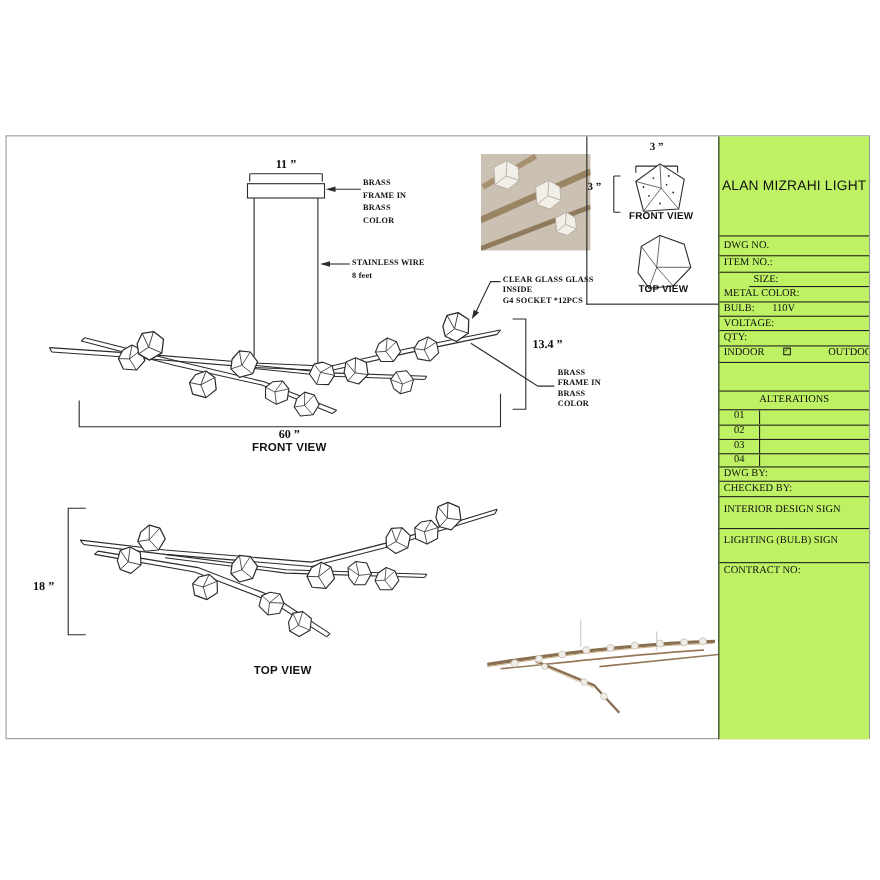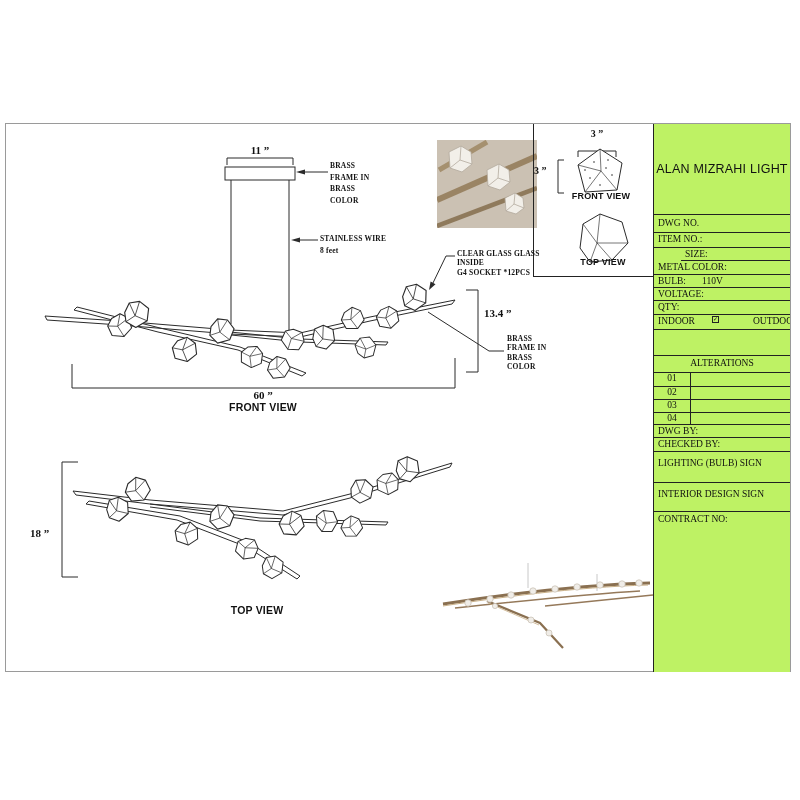--- a/index.html
+++ b/index.html
@@ -256,16 +256,16 @@
     <span class="alt-num">02</span>
   </div>
   <div class="tb-row alt-row" style="height:13px;">
     <span class="alt-num">03</span>
   </div>
   <div class="tb-row alt-row" style="height:12px;">
     <span class="alt-num">04</span>
   </div>
   <div class="tb-row" style="height:13px;">DWG BY:</div>
   <div class="tb-row" style="height:14px;">CHECKED BY:</div>
+  <div class="tb-row" style="height:29px;padding-top:6px;">INTERIOR DESIGN SIGN</div>
   <div class="tb-row" style="height:31px;padding-top:6px;">LIGHTING (BULB) SIGN</div>
-  <div class="tb-row" style="height:29px;padding-top:6px;">INTERIOR DESIGN SIGN</div>
   <div class="tb-row nb" style="height:21px;padding-top:2px;">CONTRACT NO:</div>
 </div>
 
 </body></html>

